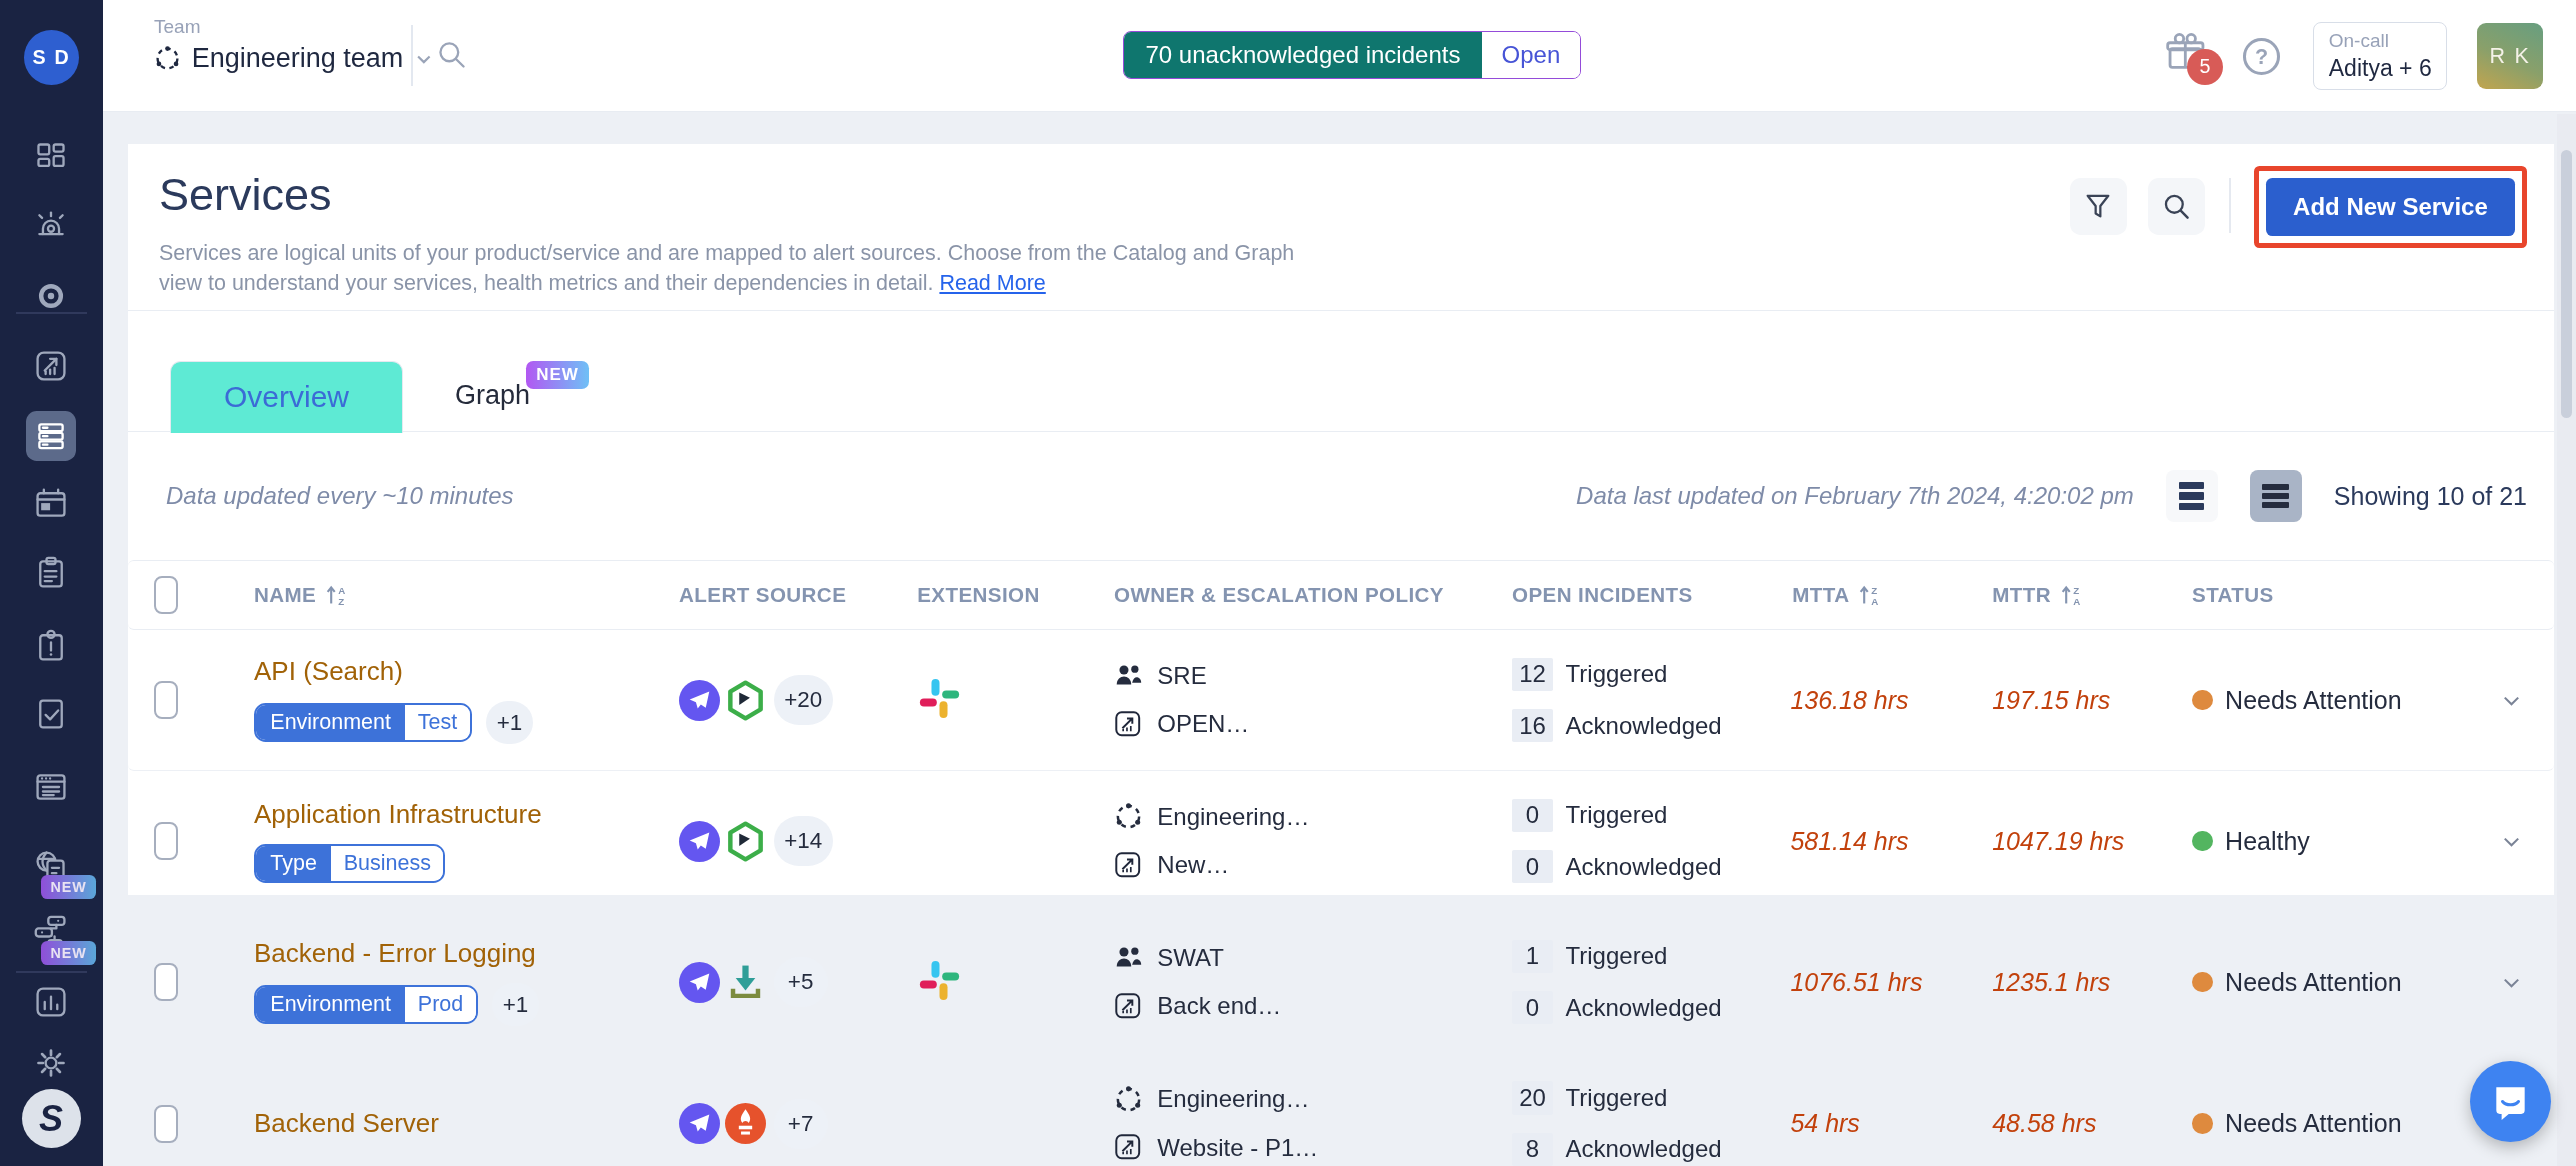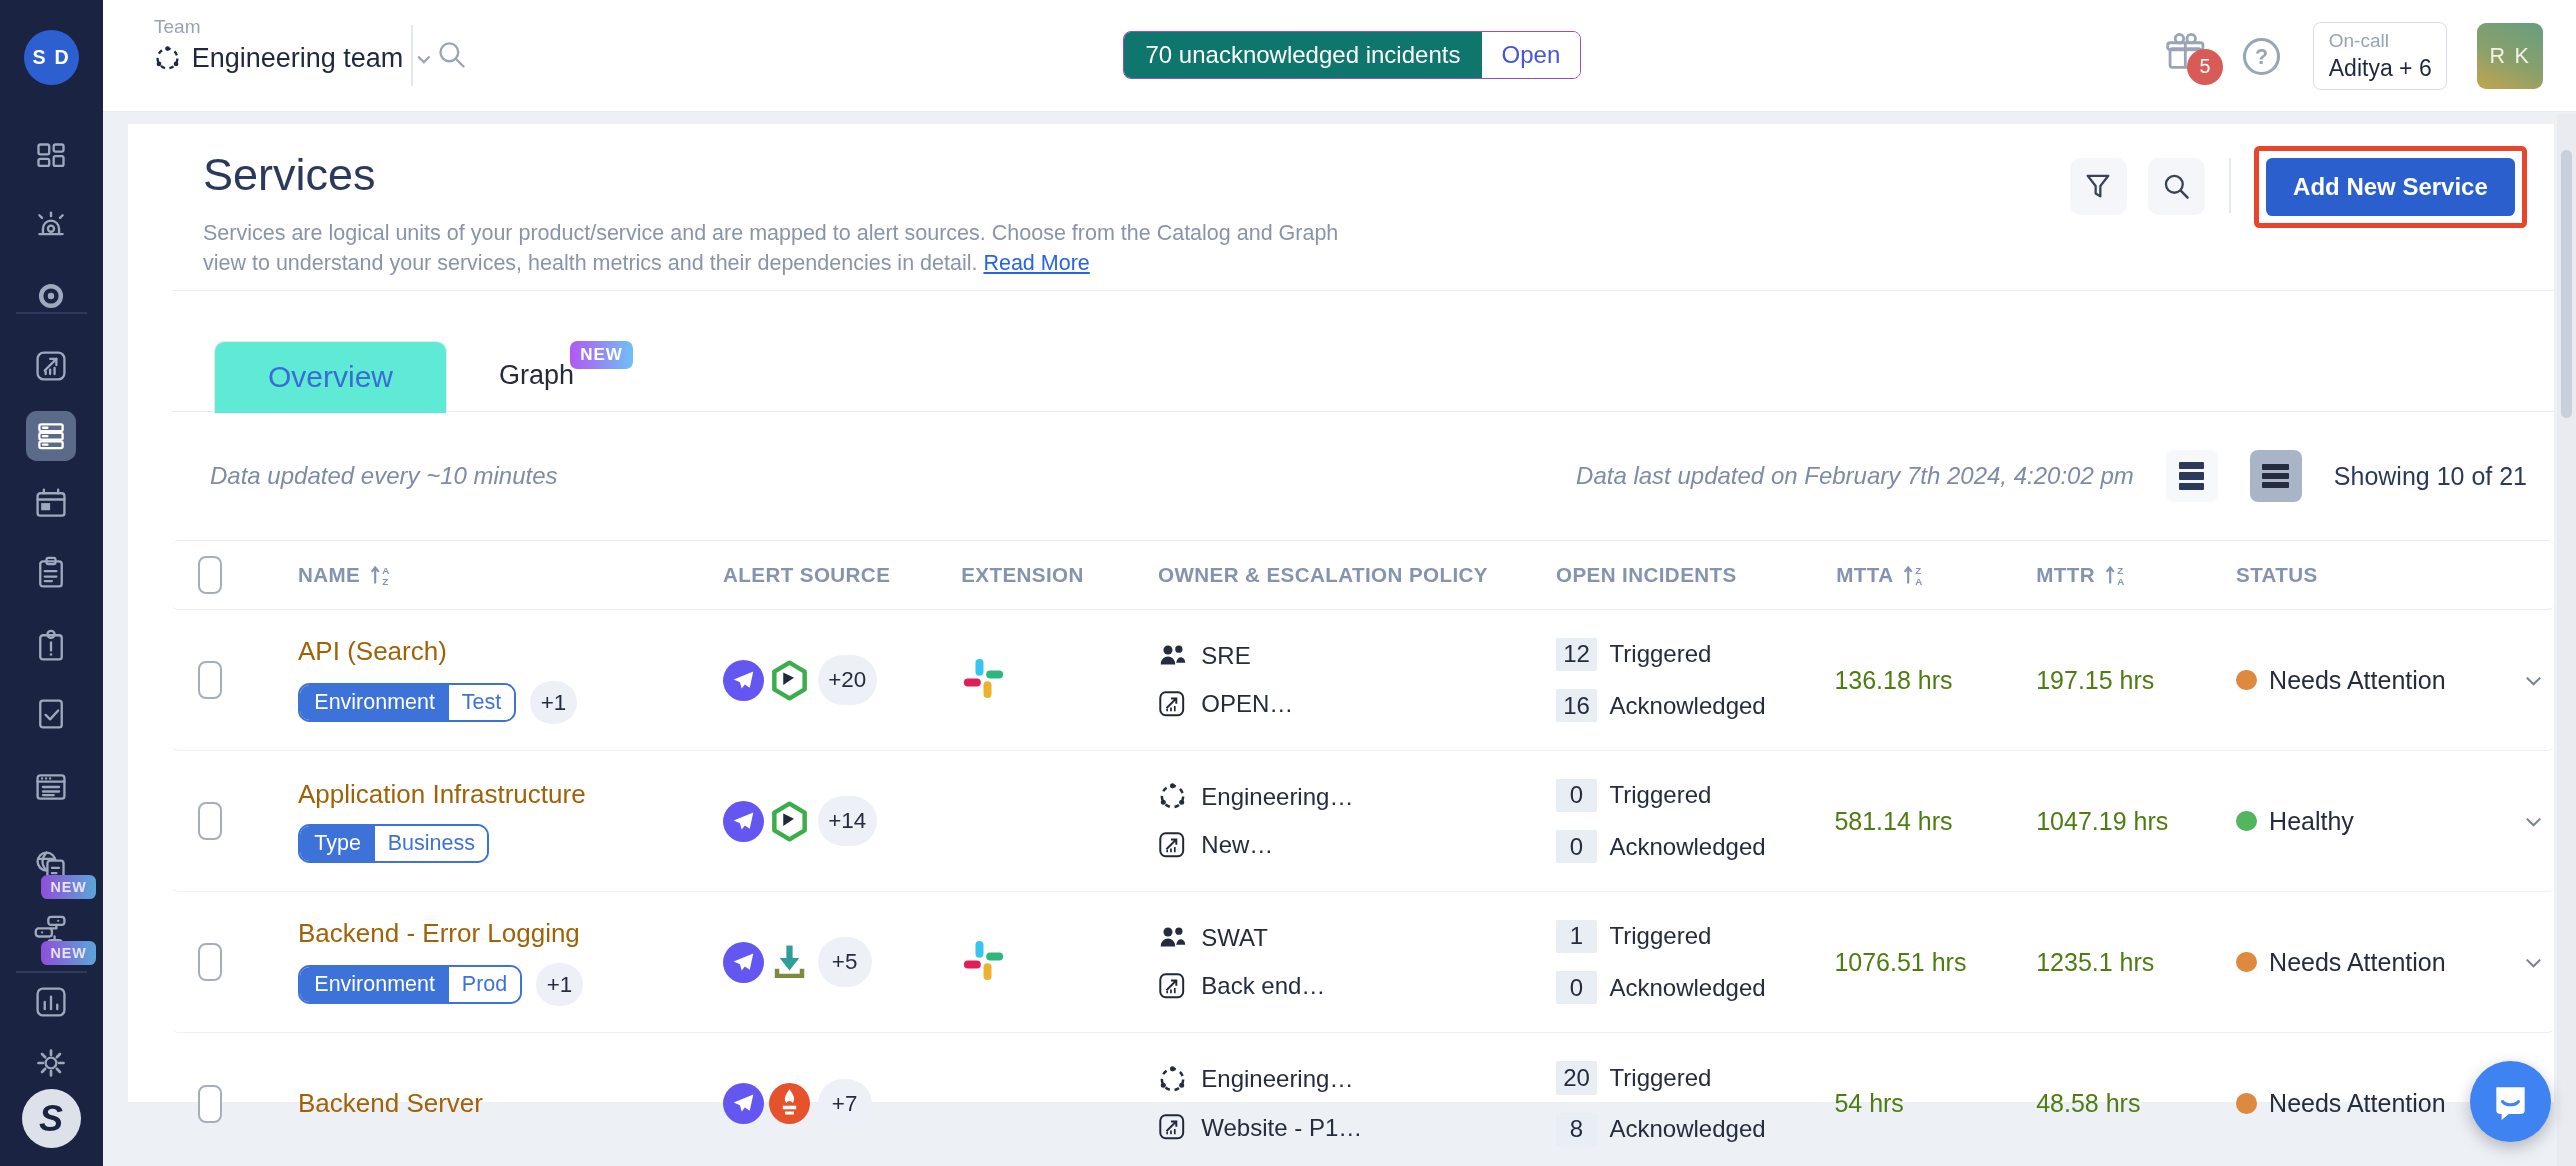--- a/index.html
+++ b/index.html
@@ -46,21 +46,21 @@
     background:#D85B57; color:#fff; font-size:19.7px; display:flex; align-items:center; justify-content:center; }
   .help-btn { cursor:pointer; display:flex; }
   .oncall-box { border:1.8px solid #D8DEE8; border-radius:8px; padding:7.2px 14.3px; cursor:pointer; }
   .oncall-label { font-size:19px; color:#98A2B8; margin-bottom:3.6px; }
   .oncall-name { font-size:23px; color:#1F2840; }
   .avatar { width:66px; height:66px; border-radius:9px; color:#F5F2E8; font-size:21.5px; letter-spacing:1.8px;
     background:linear-gradient(205deg,#679E80 0%,#8AA06A 55%,#C2A54F 100%);
     display:flex; align-items:center; justify-content:center; cursor:pointer; }
 
   
-  .card { position:absolute; left:128px; top:124px; width:2426px; height:978px; background:#fff;padding-left:44px; }
+  .card { position:absolute; left:128px; top:144px; width:2426px; height:751px; background:#fff; }
 
   .page-head { display:flex; justify-content:space-between; padding:25px 27px 0 31px; height:167px;
     border-bottom:1.8px solid #E9EDF3; }
   .page-title { font-size:45px; font-weight:500; color:#2B3A5C; margin-bottom:18px; }
   .page-desc { font-size:21.5px; line-height:29.5px; color:#8A94A8; max-width:1136px; }
   .read-more { color:#2563EB; text-decoration:underline; cursor:pointer; }
   .head-controls { display:flex; align-items:flex-start; gap:21.5px; margin-top:9px; }
   .icon-btn { width:57px; height:57px; background:#F4F6F9; border-radius:10.7px; display:flex;
     align-items:center; justify-content:center; cursor:pointer; }
   .hc-div { width:1.8px; height:55px; background:#E5E9F0; margin:0 1.8px; }
@@ -105,21 +105,21 @@
   .pluspill { min-width:47px; height:43px; padding:0 10.7px; background:#EDF1F7; border-radius:894px;
     display:inline-flex; align-items:center; justify-content:center; font-size:22.4px; color:#252C3E; }
   .alert-cell { display:flex; align-items:center; gap:7.2px; }
   .alert-cell .pluspill { height:50px; min-width:54px; }
   .ext-cell { padding-left:9px; }
   .owner-cell { display:flex; flex-direction:column; gap:19.7px; }
   .owner-line { display:flex; align-items:center; gap:14.3px; font-size:24px; color:#252C3E; }
   .inc-cell { display:flex; flex-direction:column; gap:18px; }
   .inc-line { display:flex; align-items:center; gap:12.5px; font-size:24px; color:#252C3E; }
   .inc-num { background:#E9EDF4; padding:2.7px 7.2px; min-width:41px; text-align:center; border-radius:1.8px; }
-  .hrs { font-size:25px; color:#4d7c0f; }
+  .hrs { font-size:25px; color:#c2410c;font-style:italic; }
   .status-cell { display:flex; align-items:center; gap:12.5px; font-size:25px; color:#252C3E; }
   .dot { width:20.6px; height:20.6px; border-radius:50%; }
   .chev-cell { display:flex; justify-content:center; cursor:pointer; }
 
   
   .scroll-track { position:absolute; right:0; top:114px; width:19px; height:1053px; background:#E9EBF1; }
   .scroll-thumb { position:absolute; right:3.6px; top:36px; width:11.6px; height:268px; background:#C9CFDB; border-radius:6.3px; }
   .chat-fab { position:absolute; left:2470px; top:1061px; width:81px; height:81px; border-radius:50%;
     background:#3E83F1; box-shadow:0 5.4px 16px rgba(0,0,0,.25); display:flex; align-items:center;
     justify-content:center; cursor:pointer; z-index:8; }

